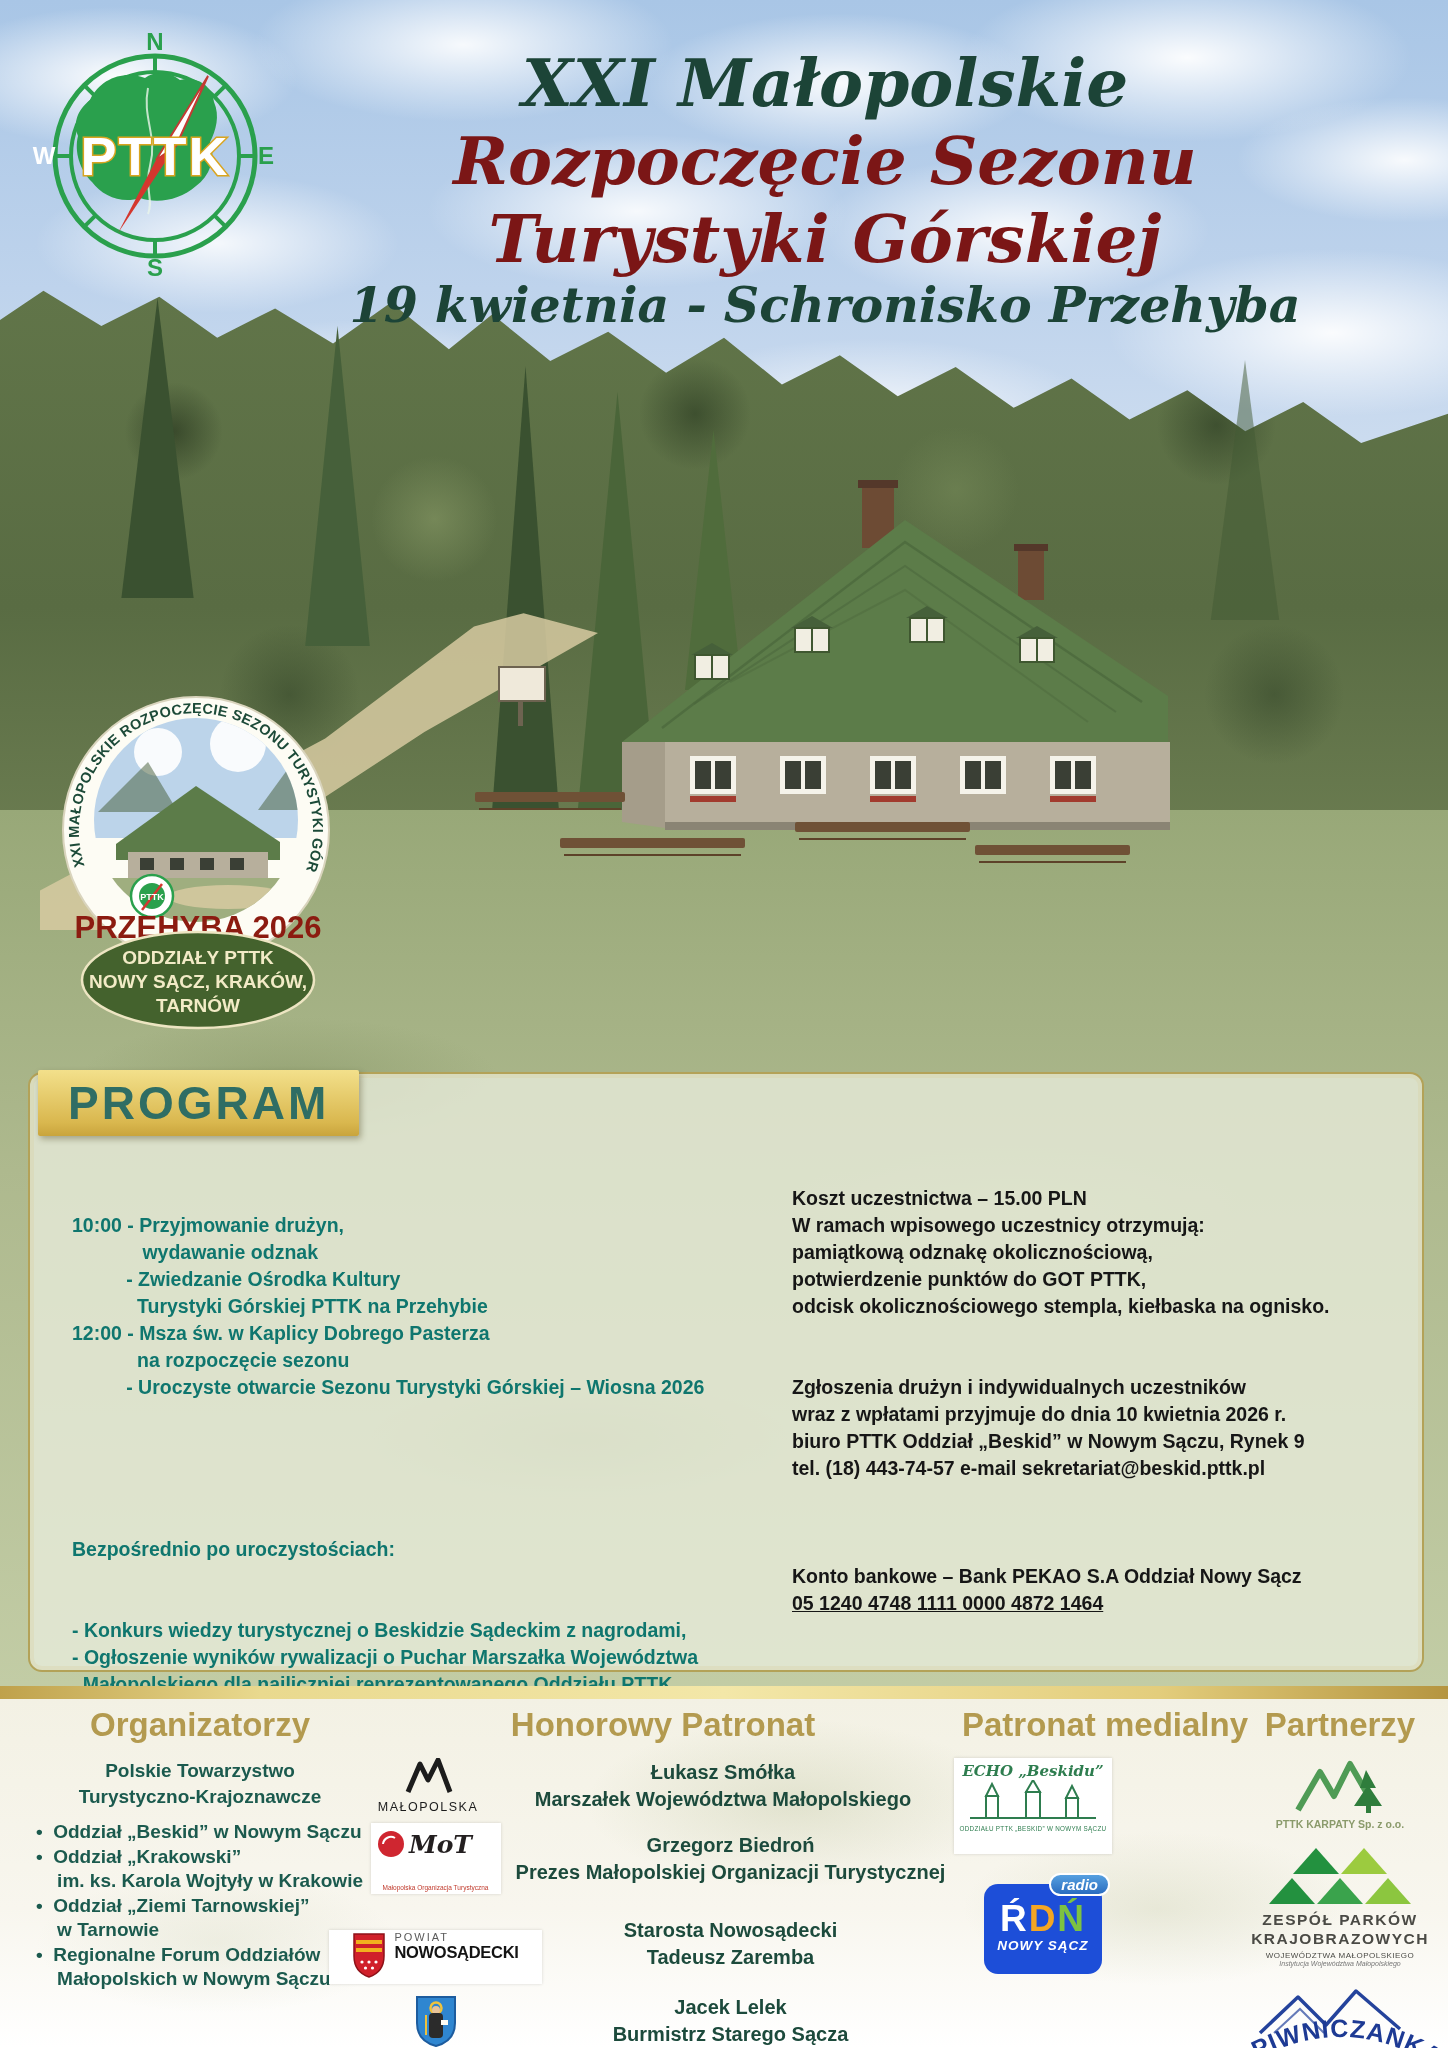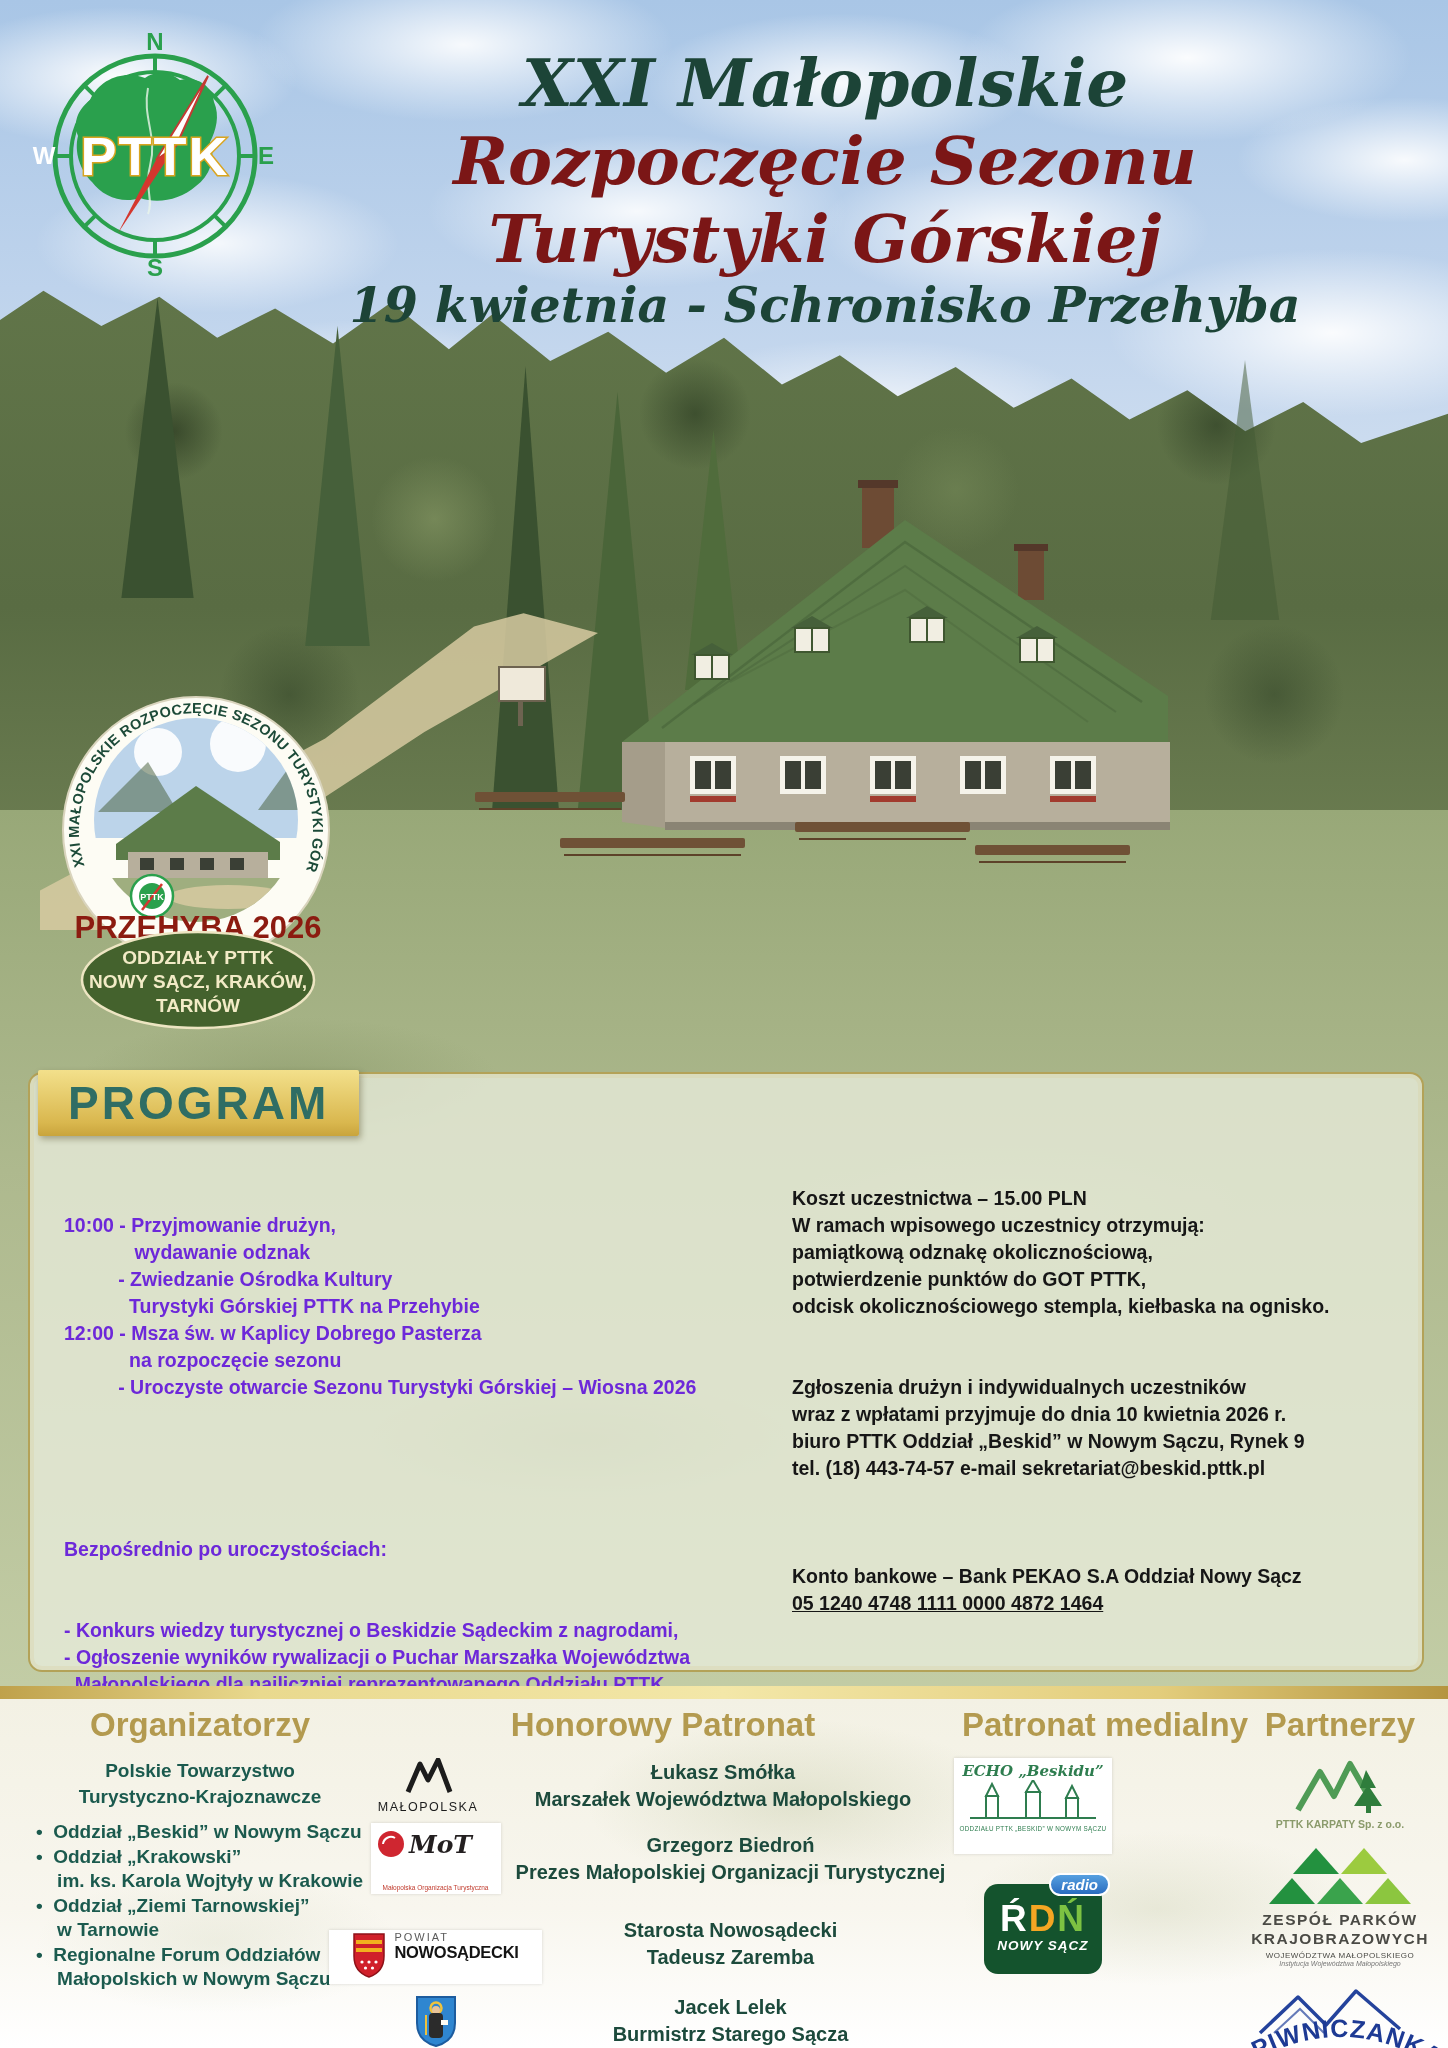--- a/index.html
+++ b/index.html
@@ -47,22 +47,22 @@
   .sign{position:absolute;left:498px;top:666px;width:44px;height:32px;background:#efe9da;border:2px solid #6d6350;}
   .sign:after{content:"";position:absolute;left:18px;top:32px;width:5px;height:26px;background:#6d6350;}
 
   
   .panel{position:absolute;left:28px;top:1072px;width:1392px;height:596px;border:2px solid #b3a258;
     border-radius:14px;background:rgba(232,236,219,.78);box-shadow:inset 0 0 0 4px rgba(214,203,150,.25);}
   .program-label{position:absolute;left:38px;top:1070px;height:66px;padding:0 30px;z-index:5;
     background:linear-gradient(180deg,#f3e08b,#d9b74e 80%,#c9a43c);display:flex;align-items:center;
     font-size:46px;font-weight:bold;letter-spacing:3px;color:#2f6d64;border-radius:2px;
     box-shadow:2px 3px 6px rgba(60,50,10,.35);}
-  .prog-left{position:absolute;left:64px;top:1158px;width:706px;font-size:19.5px;font-weight:bold;
-    color:#6d28d9;line-height:27px;white-space:pre;}
+  .prog-left{position:absolute;left:72px;top:1158px;width:706px;font-size:19.5px;font-weight:bold;
+    color:#0f766e;line-height:27px;white-space:pre;}
   .prog-left .gap{height:27px;}
   .prog-right{position:absolute;left:792px;top:1158px;width:634px;font-size:19.5px;font-weight:bold;
     color:#161616;line-height:27px;white-space:pre-line;}
   .prog-right .para{margin-bottom:27px;}
   .underline{text-decoration:underline;display:block;}
 
   
   .title-block{position:absolute;left:240px;top:44px;width:1170px;text-align:center;
     font-family:"DejaVu Serif","Liberation Serif",serif;font-style:italic;font-weight:bold;}
   .t-big{font-size:66px;line-height:78px;}
@@ -99,21 +99,21 @@
   .malopolska .cap{font-size:12.5px;color:#1c1c1c;letter-spacing:1.5px;margin-top:2px;}
   .mot{width:122px;height:58px;padding:3px 4px 10px;position:relative;}
   .mot .cap{position:absolute;left:0;bottom:3px;width:100%;text-align:center;font-size:6.5px;color:#c0392b;}
   .powiat{width:168px;height:50px;display:flex;align-items:flex-start;padding:2px 23px;margin-top:27px;}
   .powiat .txt{margin-left:8px;line-height:1.05;}
   .powiat .l1{font-size:11px;color:#5a5a5a;letter-spacing:2px;}
   .powiat .l2{font-size:16.5px;font-weight:bold;color:#141414;letter-spacing:-.3px;}
   .echo-box{width:150px;height:88px;margin:6px 0 0 14px;padding:4px 4px;color:#2e7d4f;text-align:center;}
   .echo-title{font-family:"DejaVu Serif",serif;font-style:italic;font-weight:bold;font-size:15px;}
   .echo-cap{font-size:6.3px;letter-spacing:.3px;margin-top:1px;}
-  .rdn{position:relative;width:118px;height:90px;margin:30px 0 0 44px;background:#14532d;border-radius:14px;
+  .rdn{position:relative;width:118px;height:90px;margin:30px 0 0 44px;background:#1d4ed8;border-radius:14px;
        text-align:center;color:#fff;}
   .rdn .pill{position:absolute;top:-11px;right:-8px;padding:1px 10px;border:2px solid #fff;border-radius:12px;
        background:linear-gradient(180deg,#56a0e0,#2a6cc0);font-style:italic;font-weight:bold;font-size:15px;}
   .rdn .letters{padding-top:16px;font-weight:bold;font-size:37px;line-height:38px;letter-spacing:2px;}
   .rdn .letters .d{color:#f5a623;} .rdn .letters .n{color:#7dc242;}
   .rdn .city{font-size:13.5px;font-weight:bold;font-style:italic;letter-spacing:1px;}
   .karpaty{margin-top:4px;}
   .karpaty .cap{font-size:10.5px;font-weight:bold;color:#8a9a6b;margin-top:-2px;}
   .parki{margin-top:16px;color:#4a4a45;}
   .parki .l{font-size:15.5px;font-weight:bold;letter-spacing:1.5px;line-height:19px;}

